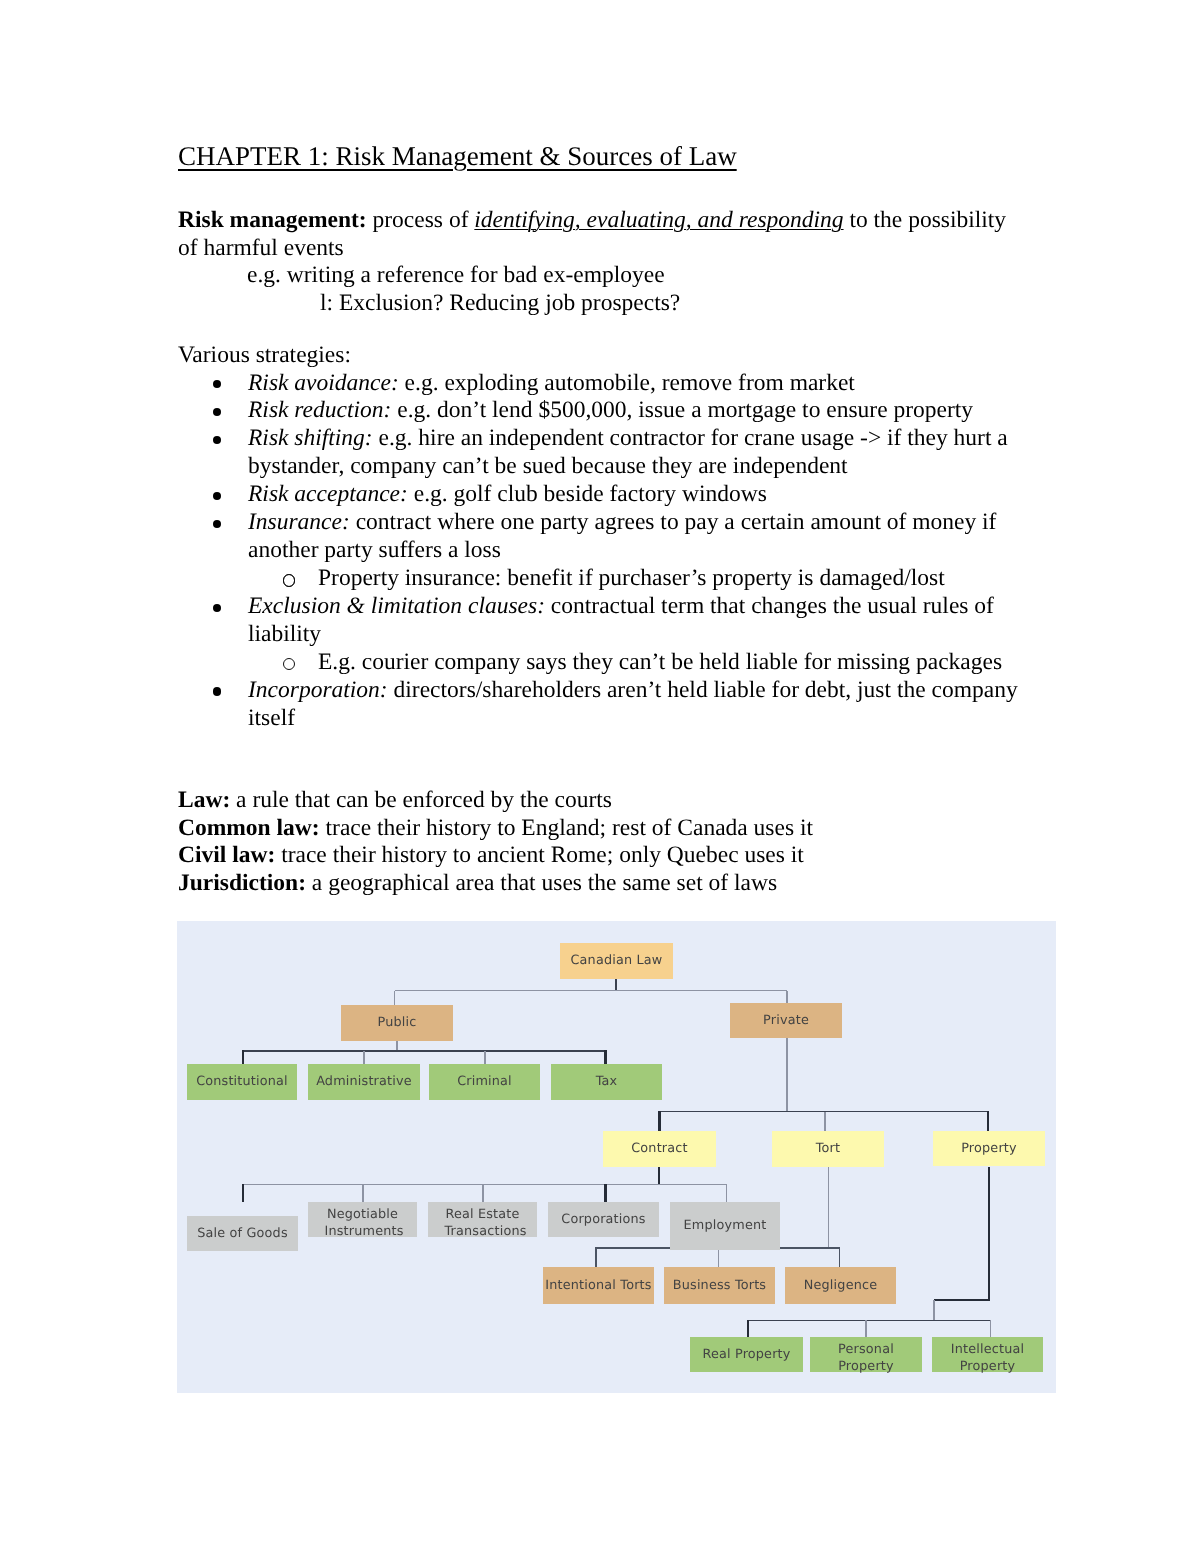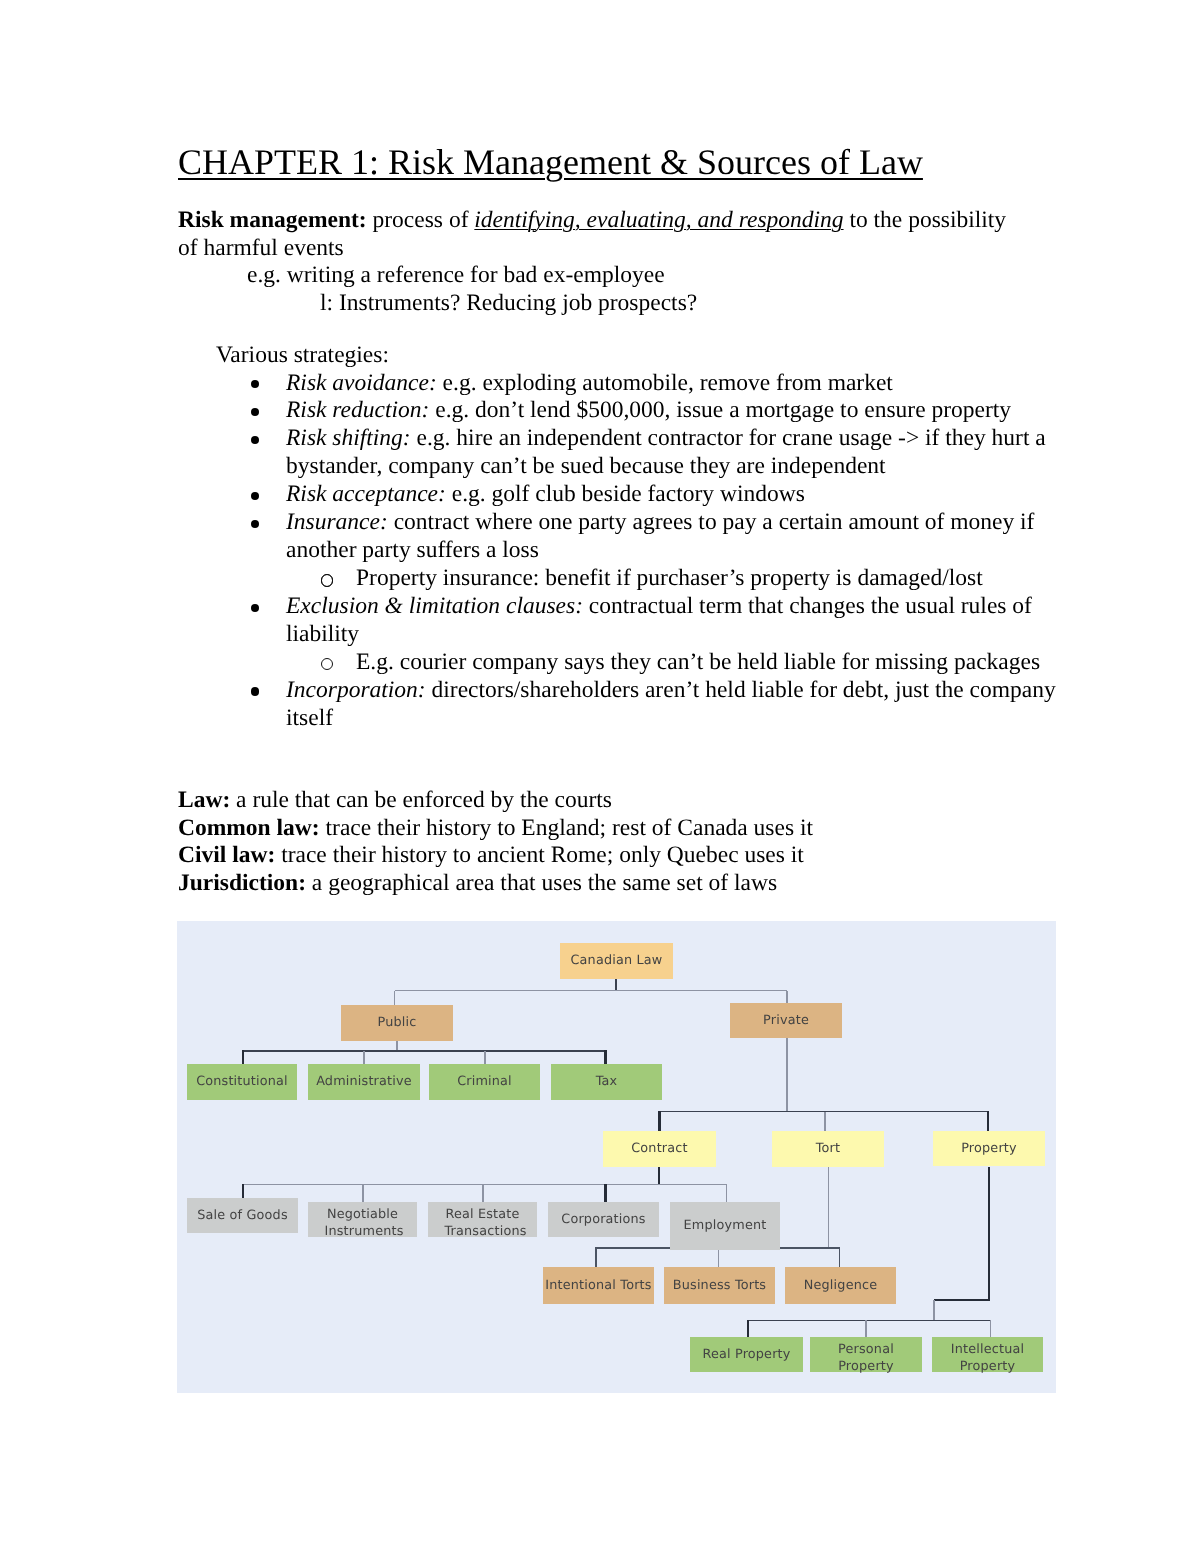--- a/index.html
+++ b/index.html
@@ -4,21 +4,21 @@
 <title>CHAPTER 1: Risk Management &amp; Sources of Law</title>
 <style>
   html,body{margin:0;padding:0;background:#ffffff;}
   body{width:1200px;height:1553px;font-family:"Liberation Serif",serif;color:#000;
        -webkit-font-smoothing:antialiased;
        text-rendering:geometricPrecision;}
   .page{position:relative;width:1200px;height:1553px;overflow:hidden;background:#fff;}
 
   
   .notes{position:absolute;left:178px;top:0;width:880px;will-change:transform;}
-  h1.title{font-size:36px;font-weight:400;margin:0;padding:0;
+  h1.title{font-size:27px;font-weight:400;margin:0;padding:0;
            position:absolute;left:0;top:141px;white-space:nowrap;
            text-decoration:underline;text-underline-offset:4px;
            text-decoration-thickness:1.6px;}
   .blk{position:absolute;left:0;font-size:23.5px;line-height:27.5px;}
   p.para{font-size:23.5px;line-height:27.5px;margin:0;padding:0 0 0 0;}
   p.para.indent1{padding-left:69px;}
   p.para.indent2{padding-left:142px;}
   .b{font-weight:700;text-align:right;}
   .i{font-style:italic;}
   .iu{font-style:italic;text-decoration:underline;text-underline-offset:2px;
@@ -59,24 +59,24 @@
 <body>
 
 <div class="page">
 
   <div class="notes">
     <h1 class="title">CHAPTER 1: Risk Management &amp; Sources of Law</h1>
 
     <div class="blk" style="top:207px;width:845px;">
       <p class="para"><span class="b">Risk management:</span><span> process of </span><span class="iu">identifying, evaluating, and responding</span><span> to the possibility of harmful events</span></p>
       <p class="para indent1">e.g. writing a reference for bad ex-employee</p>
-      <p class="para indent2">l: Instruments? Reducing job prospects?</p>
+      <p class="para indent2">l: Exclusion? Reducing job prospects?</p>
     </div>
 
-    <div class="blk" style="top:342px;width:860px;margin-left:38px;">
+    <div class="blk" style="top:342px;width:860px;">
       <p class="para">Various strategies:</p>
 
       <ul class="l1">
         <li><span class="bullet">•</span><span class="i">Risk avoidance:</span><span> e.g. exploding automobile, remove from market</span></li>
         <li><span class="bullet">•</span><span class="i">Risk reduction:</span><span> e.g. don’t lend $500,000, issue a mortgage to ensure property</span></li>
         <li><span class="bullet">•</span><span class="i">Risk shifting:</span><span> e.g. hire an independent contractor for crane usage -&gt; if they hurt a bystander, company can’t be sued because they are independent</span></li>
         <li><span class="bullet">•</span><span class="i">Risk acceptance:</span><span> e.g. golf club beside factory windows</span></li>
         <li><span class="bullet">•</span><span class="i">Insurance:</span><span> contract where one party agrees to pay a certain amount of money if another party suffers a loss</span>
           <ul class="l2">
             <li><span class="bullet">o</span></li>
@@ -172,21 +172,21 @@
       </div>
     <div class="node n-yellow" style="left:426px;top:210px;width:113px;height:36px;">
         <span>Contract</span>
       </div>
     <div class="node n-yellow" style="left:595px;top:210px;width:112px;height:36px;">
         <span>Tort</span>
       </div>
     <div class="node n-yellow" style="left:756px;top:210px;width:112px;height:35px;">
         <span>Property</span>
       </div>
-    <div class="node n-grey" style="left:10px;top:277px;width:111px;height:35px;">
+    <div class="node n-grey" style="left:10px;top:295px;width:111px;height:35px;">
         <span>Sale of Goods</span>
       </div>
     <div class="node two n-grey" style="left:131px;top:281px;width:109px;height:35px;">
         <span>Negotiable Instruments</span>
       </div>
     <div class="node two n-grey" style="left:251px;top:281px;width:109px;height:35px;">
         <span>Real Estate Transactions</span>
       </div>
     <div class="node n-grey" style="left:371px;top:281px;width:111px;height:35px;">
         <span>Corporations</span>

